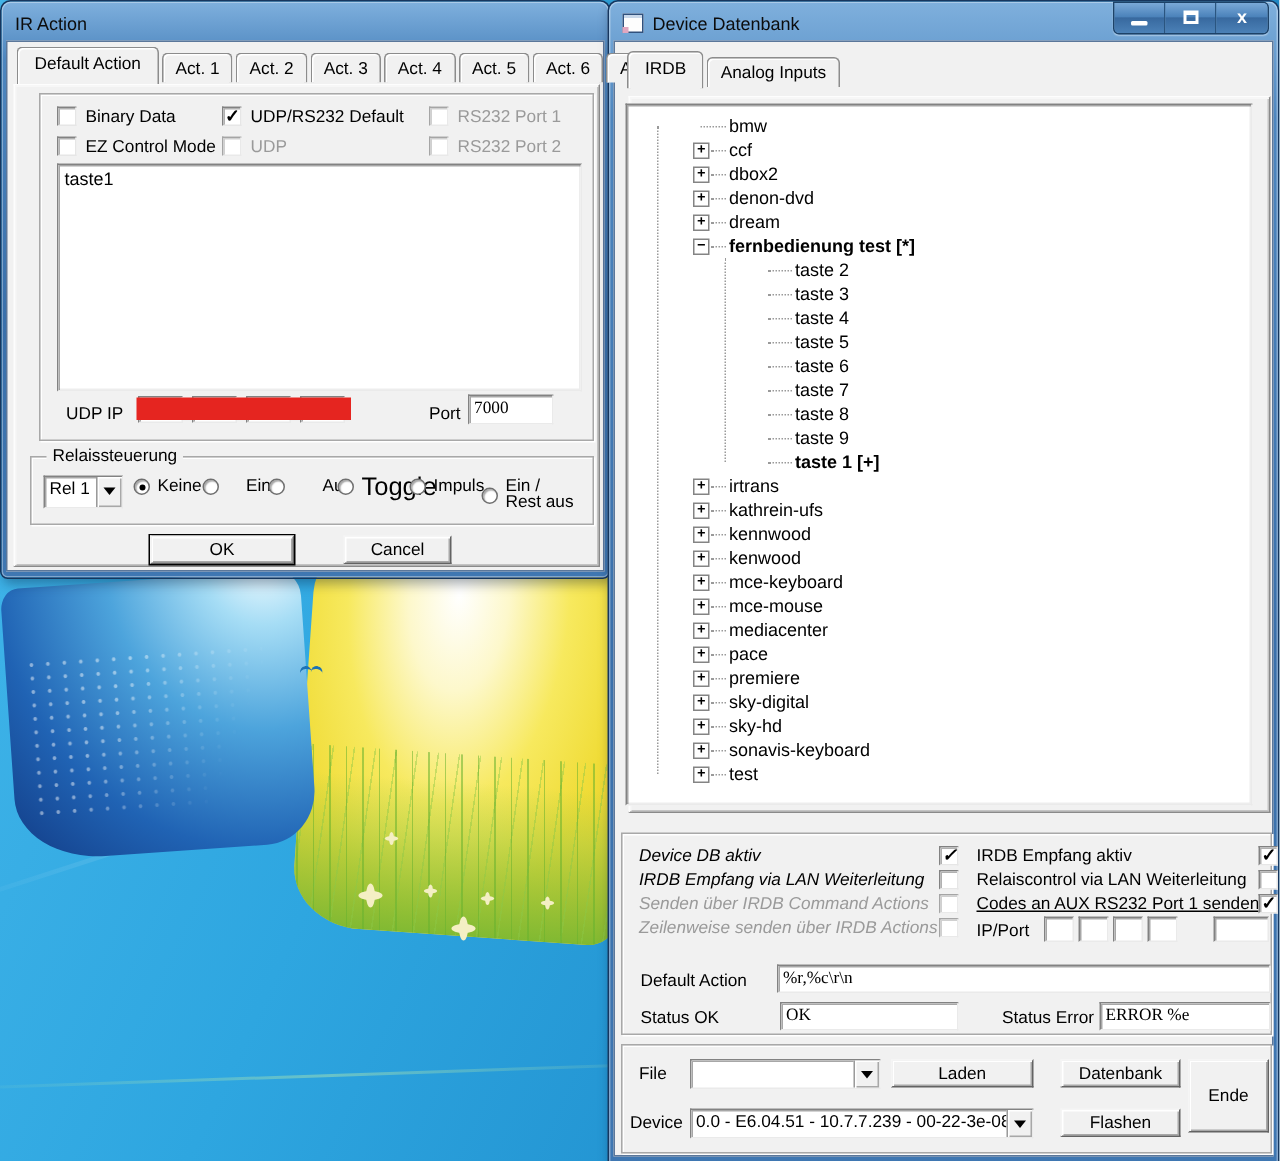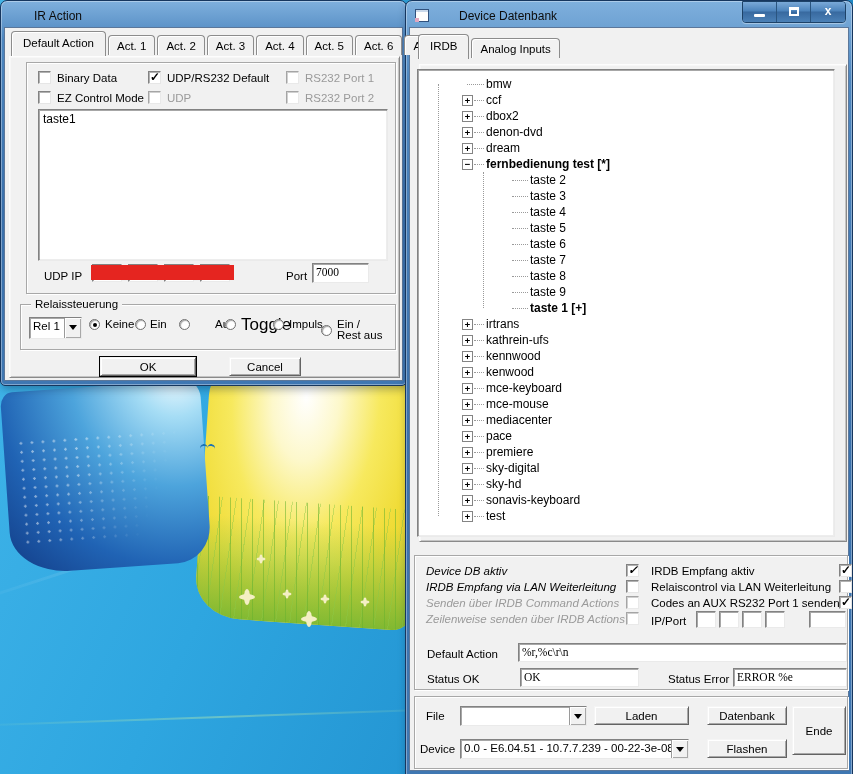--- a/index.html
+++ b/index.html
@@ -38,21 +38,21 @@
   .flower::before,.flower::after { content:""; position:absolute; left:1px; top:6px; width:16px; height:6px;
       background:#f4efc4; border-radius:50%; }
   .flower::after { transform:rotate(90deg); }
   .flower.small { transform:scale(.55); }
 
   
   .win { position:absolute; padding:3px; border:1px solid #16365e; border-radius:7px 7px 5px 5px;
       background:linear-gradient(180deg,#7fb0dd 0%, #4d86bf 10%, #3a70ab 55%, #3f77b2 100%);
       box-shadow:inset 0 0 0 1px rgba(255,255,255,.35), 2px 3px 8px rgba(0,20,50,.35); }
   .titlebar { position:relative; height:23px; display:flex; align-items:center; padding-left:6px; }
-  .titlebar .ttext { font-size:12px; color:#0c0c0c;margin-left:24px; }
+  .titlebar .ttext { font-size:12px; color:#0c0c0c; }
   .winicon { position:relative; width:14px; height:13px; margin-right:6px; background:#fdfdfd;
       border:1px solid #30517d; box-shadow:inset 0 2px 0 #c9d8ea; }
   .winicon::after { content:""; position:absolute; left:-1px; bottom:-1px; width:4px; height:4px; background:#e0a7c0; }
   .capbtns { position:absolute; top:-3px; right:3px; display:flex; border:1px solid #1d4268;
       border-radius:0 4px 4px 4px; overflow:hidden; box-shadow:0 1px 1px rgba(255,255,255,.4); }
   .capbtn { width:34px; height:20px; background:linear-gradient(180deg,#7aa9d8 0%, #4c83bb 45%, #38699f 50%, #4b81b7 100%);
       border-right:1px solid #2a5580; position:relative; }
   .capbtn:last-child { border-right:none; }
   .capbtn .glyph-min { position:absolute; left:11px; top:12px; width:11px; height:3px; background:#fff; border-radius:1px; }
   .capbtn .glyph-max { position:absolute; left:12px; top:5px; width:10px; height:9px; border:2px solid #fff; border-top-width:3px; }
@@ -191,21 +191,21 @@
       <span class="glabel">Relaissteuerung</span>
       <div class="combo" style="left:8px;top:12px;width:53px;height:22px;">
         <span class="cfield">Rel 1</span>
         <span class="cbtn"></span>
       </div>
       <div id="relais-radios">
           <div class="opt" style="left: 68px; top: 14px; gap: 5px; text-align: right;">
             <span class="radio sel"></span>
             <span class="olabel" style="white-space: pre-line; font-size: 11.5px; line-height: 11px;">Keine</span>
           </div>
-          <div class="opt" style="left: 114px; top: 14px; gap: 4px;">
+          <div class="opt" style="left: 114px; top: 14px; gap: 18px;">
             <span class="radio"></span>
             <span class="olabel" style="white-space: pre-line; font-size: 11.5px; line-height: 11px;">Ein</span>
           </div>
           <div class="opt" style="left: 158px; top: 14px; gap: 5px;">
             <span class="radio"></span>
             <span class="olabel" style="white-space: pre-line; font-size: 11.5px; line-height: 11px; margin-left: 20px;">Aus</span>
           </div>
           <div class="opt" style="left: 204px; top: 14px; gap: 5px;">
             <span class="radio"></span>
             <span class="olabel" style="white-space: pre-line; font-size: 17px; line-height: 11px;">Toggle</span>
@@ -406,21 +406,21 @@
         </div>
       <div style="position:absolute;left:236px;top:7px;width:196px;" id="optcol-right">
           <div class="optrow opt" style="position: relative; left: 0px; top: 0px; height: 16px; width: 100%;">
             <span class="olabel">IRDB Empfang aktiv</span>
             <span class="cb checked" style="position: absolute; left: 188px; top: 1px;"></span>
           </div>
           <div class="optrow opt" style="position: relative; left: 0px; top: 0px; height: 16px; width: 100%;">
             <span class="olabel">Relaiscontrol via LAN Weiterleitung</span>
             <span class="cb" style="position: absolute; left: 188px; top: 1px;"></span>
           </div>
-          <div class="optrow opt" style="position: relative; left: 0px; top: 0px; height: 16px; width: 100%;">
+          <div class="optrow opt" style="position: relative; left: 0px; top: 0px; height: 16px; width: 100%; text-decoration: underline;">
             <span class="olabel">Codes an AUX RS232 Port 1 senden</span>
             <span class="cb checked" style="position: absolute; left: 188px; top: 1px;"></span>
           </div>
         </div>
       <span class="flabel" style="left:236px;top:59px;">IP/Port</span>
       <div class="tbox" style="left:281px;top:55px;width:20px;height:17px;"></div>
       <div class="tbox" style="left:304px;top:55px;width:20px;height:17px;"></div>
       <div class="tbox" style="left:327px;top:55px;width:20px;height:17px;"></div>
       <div class="tbox" style="left:350px;top:55px;width:20px;height:17px;"></div>
       <div class="tbox" style="left:394px;top:55px;width:37px;height:17px;"></div>

